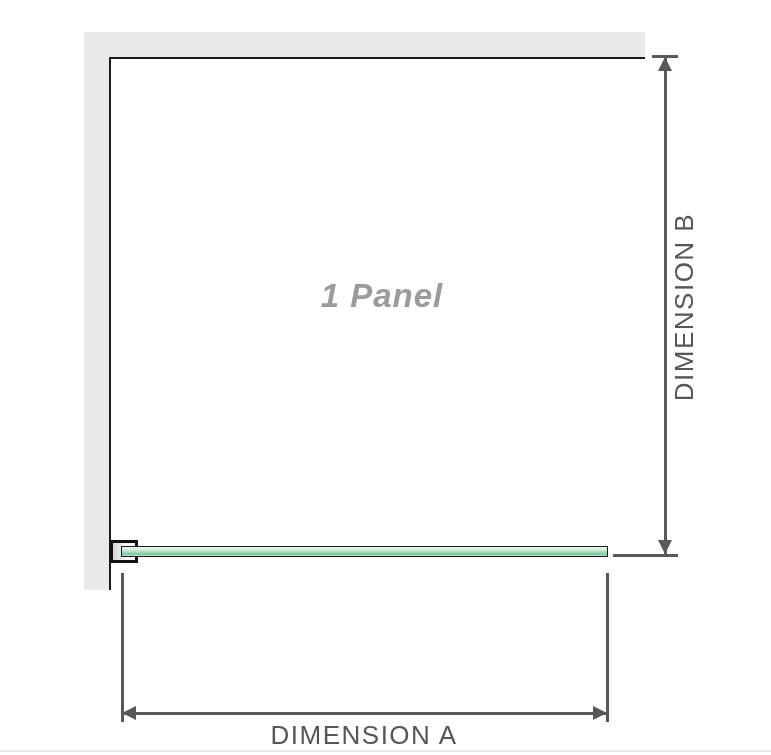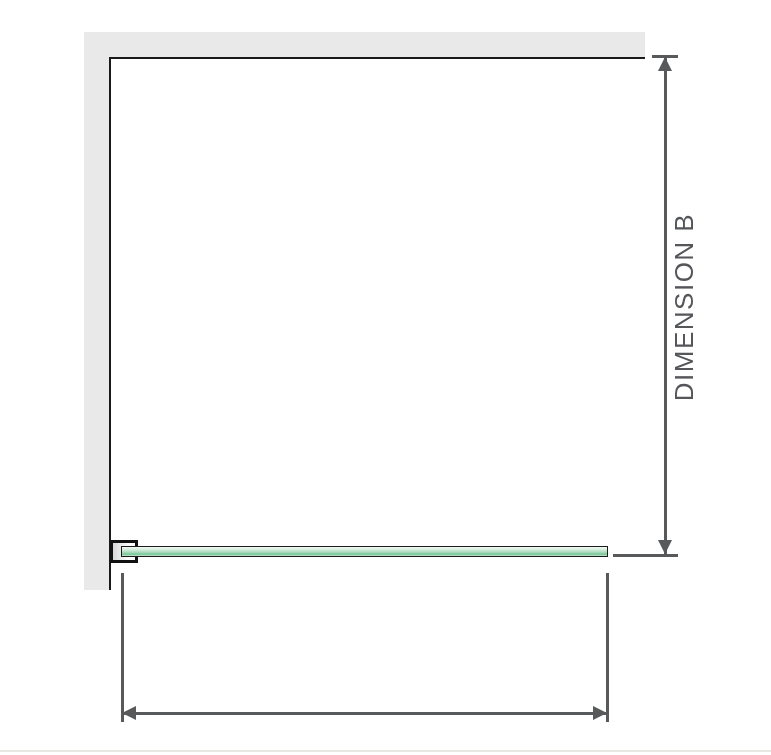--- a/index.html
+++ b/index.html
@@ -83,32 +83,34 @@
 <body>
 
 <div class="canvas">
 
   <div class="abs wall wall-top"></div>
   <div class="abs wall wall-left"></div>
 
   <div class="abs edge panel-top-edge"></div>
   <div class="abs edge panel-left-edge"></div>
 
+  <div class="abs panel-label">1 Panel</div>
 
   <div class="abs bracket"></div>
   <div class="abs glass-bar"></div>
 
   <div class="abs dim dimb-tick-top"></div>
   <div class="abs dim dimb-line"></div>
   <div class="abs arrow arrow-up"></div>
   <div class="abs arrow arrow-down"></div>
   <div class="abs dim dimb-tick-bottom"></div>
   <div class="abs dim-label dimb-label">DIMENSION B</div>
 
   <div class="abs dim dima-ext-left"></div>
   <div class="abs dim dima-ext-right"></div>
   <div class="abs dim dima-line"></div>
   <div class="abs arrow arrow-left"></div>
   <div class="abs arrow arrow-right"></div>
+  <div class="abs dim-label dima-label">DIMENSION A</div>
 
   <div class="abs bottom-rule"></div>
 
 </div>
 
 </body></html>

